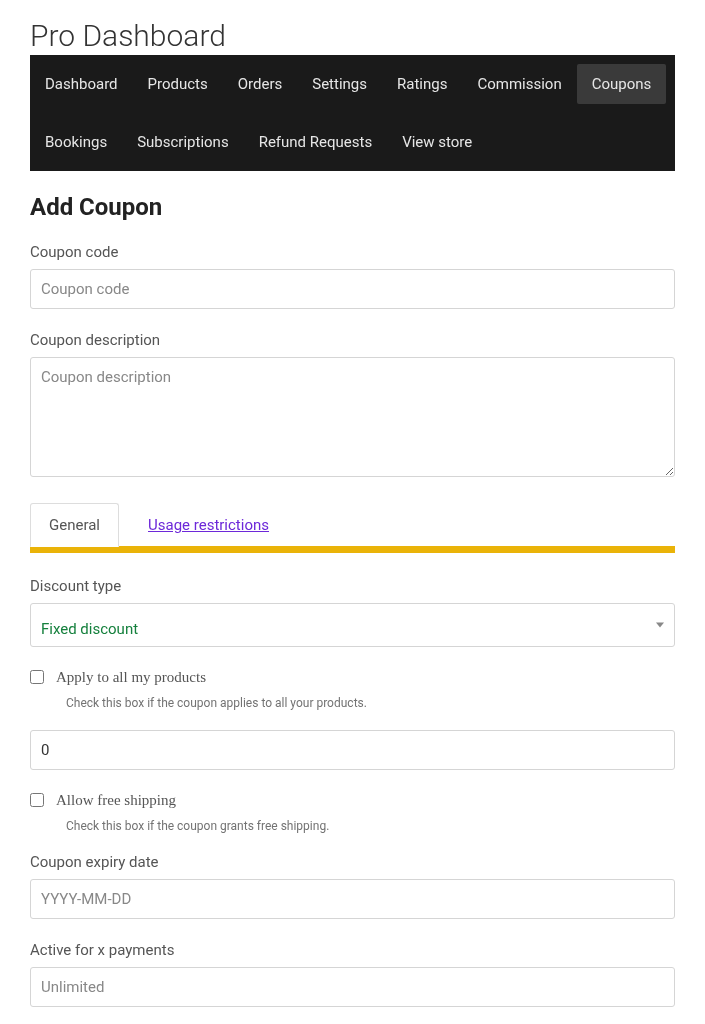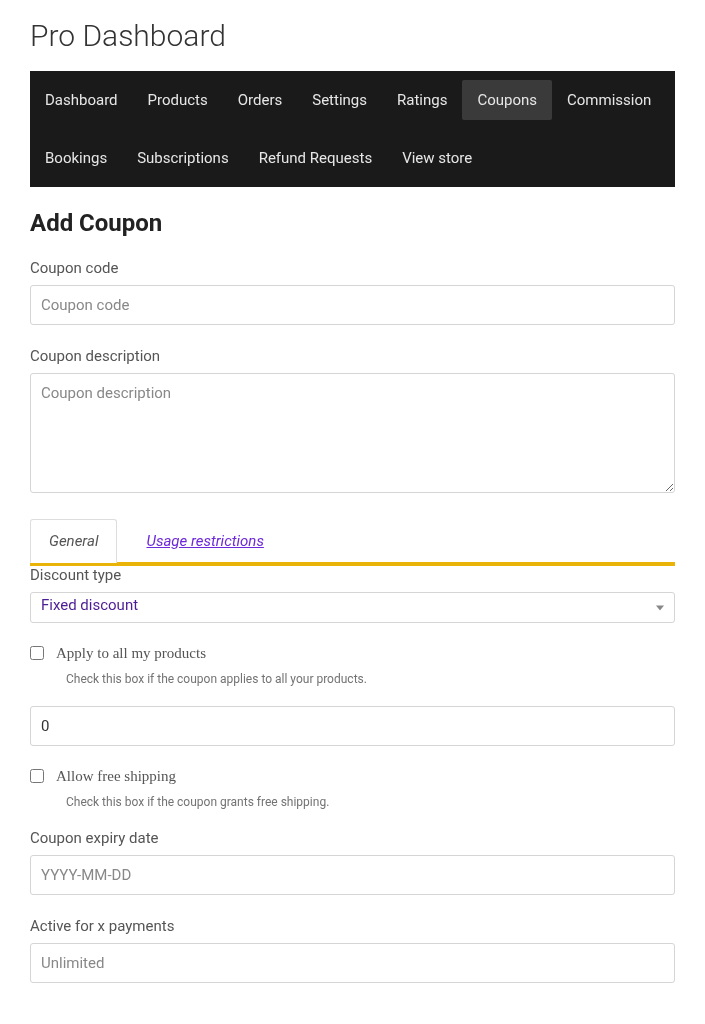--- a/index.html
+++ b/index.html
@@ -7,21 +7,21 @@
   font-family: -apple-system, BlinkMacSystemFont, "Segoe UI", Roboto, "Helvetica Neue", Arial, sans-serif;
   background: #fff;
   color: #333;
   padding: 18px 30px 30px 30px;
   width: 705px;
 }
 .page-title {
   font-size: 30px;
   font-weight: 300;
   color: #333;
-  margin-bottom: 18px;
+  margin-bottom: 2px;
 }
 .nav {
   background: #1a1a1a;
   display: flex;
   flex-wrap: wrap;
   padding: 0;
 }
 .nav-item {
   color: #e6e6e6;
   padding: 20px 15px;
@@ -56,22 +56,22 @@
   padding: 10px 10px;
   font-size: 15px;
   color: #333;
   font-family: inherit;
   background: #fff;
 }
 .form-input::placeholder, .form-textarea::placeholder { color: #888; }
 .form-textarea { height: 120px; resize: vertical; }
 .tabs {
   display: flex;
-  border-bottom: 4px solid #eab308;
-  font-style: italic;
+  border-bottom: 7px solid #eab308;
+  margin-bottom: 24px;
 }
 .tab {
   padding: 12px 18px;
   font-size: 15px;
   cursor: pointer;
   color: #6d28d9;
   text-decoration: underline;
   border: 1px solid transparent;
   border-bottom: 0;
   margin-bottom: -1px;
@@ -83,23 +83,23 @@
   border: 1px solid #ddd;
   border-bottom: 1px solid #fff;
   border-radius: 3px 3px 0 0;
   background: #fff;
 }
 .select-wrap { position: relative; }
 .select-display {
   width: 100%;
   border: 1px solid #d5d5d5;
   border-radius: 3px;
-  padding: 3px 30px 8px 10px;
-  font-size: 15px;
-  color: #4c1d95;
+  padding: 16px 30px 8px 10px;
+  font-size: 15px;
+  color: #15803d;
   background: #fff;
   cursor: pointer;
   position: relative;
 }
 .select-caret {
   position: absolute;
   right: 10px;
   top: 50%;
   transform: translateY(-50%);
   width: 0; height: 0;
@@ -134,22 +134,22 @@
 <body>
 
 <h1 class="page-title">Pro Dashboard</h1>
 
 <nav class="nav">
   <a class="nav-item">Dashboard</a>
   <a class="nav-item">Products</a>
   <a class="nav-item">Orders</a>
   <a class="nav-item">Settings</a>
   <a class="nav-item">Ratings</a>
+  <a class="nav-item">Commission</a>
   <a class="nav-item active">Coupons</a>
-  <a class="nav-item">Commission</a>
   <a class="nav-item">Bookings</a>
   <a class="nav-item">Subscriptions</a>
   <a class="nav-item">Refund Requests</a>
   <a class="nav-item">View store</a>
 </nav>
 
 <h2 class="section-title">Add Coupon</h2>
 
 <div class="form-group">
   <label class="form-label">Coupon code</label>

